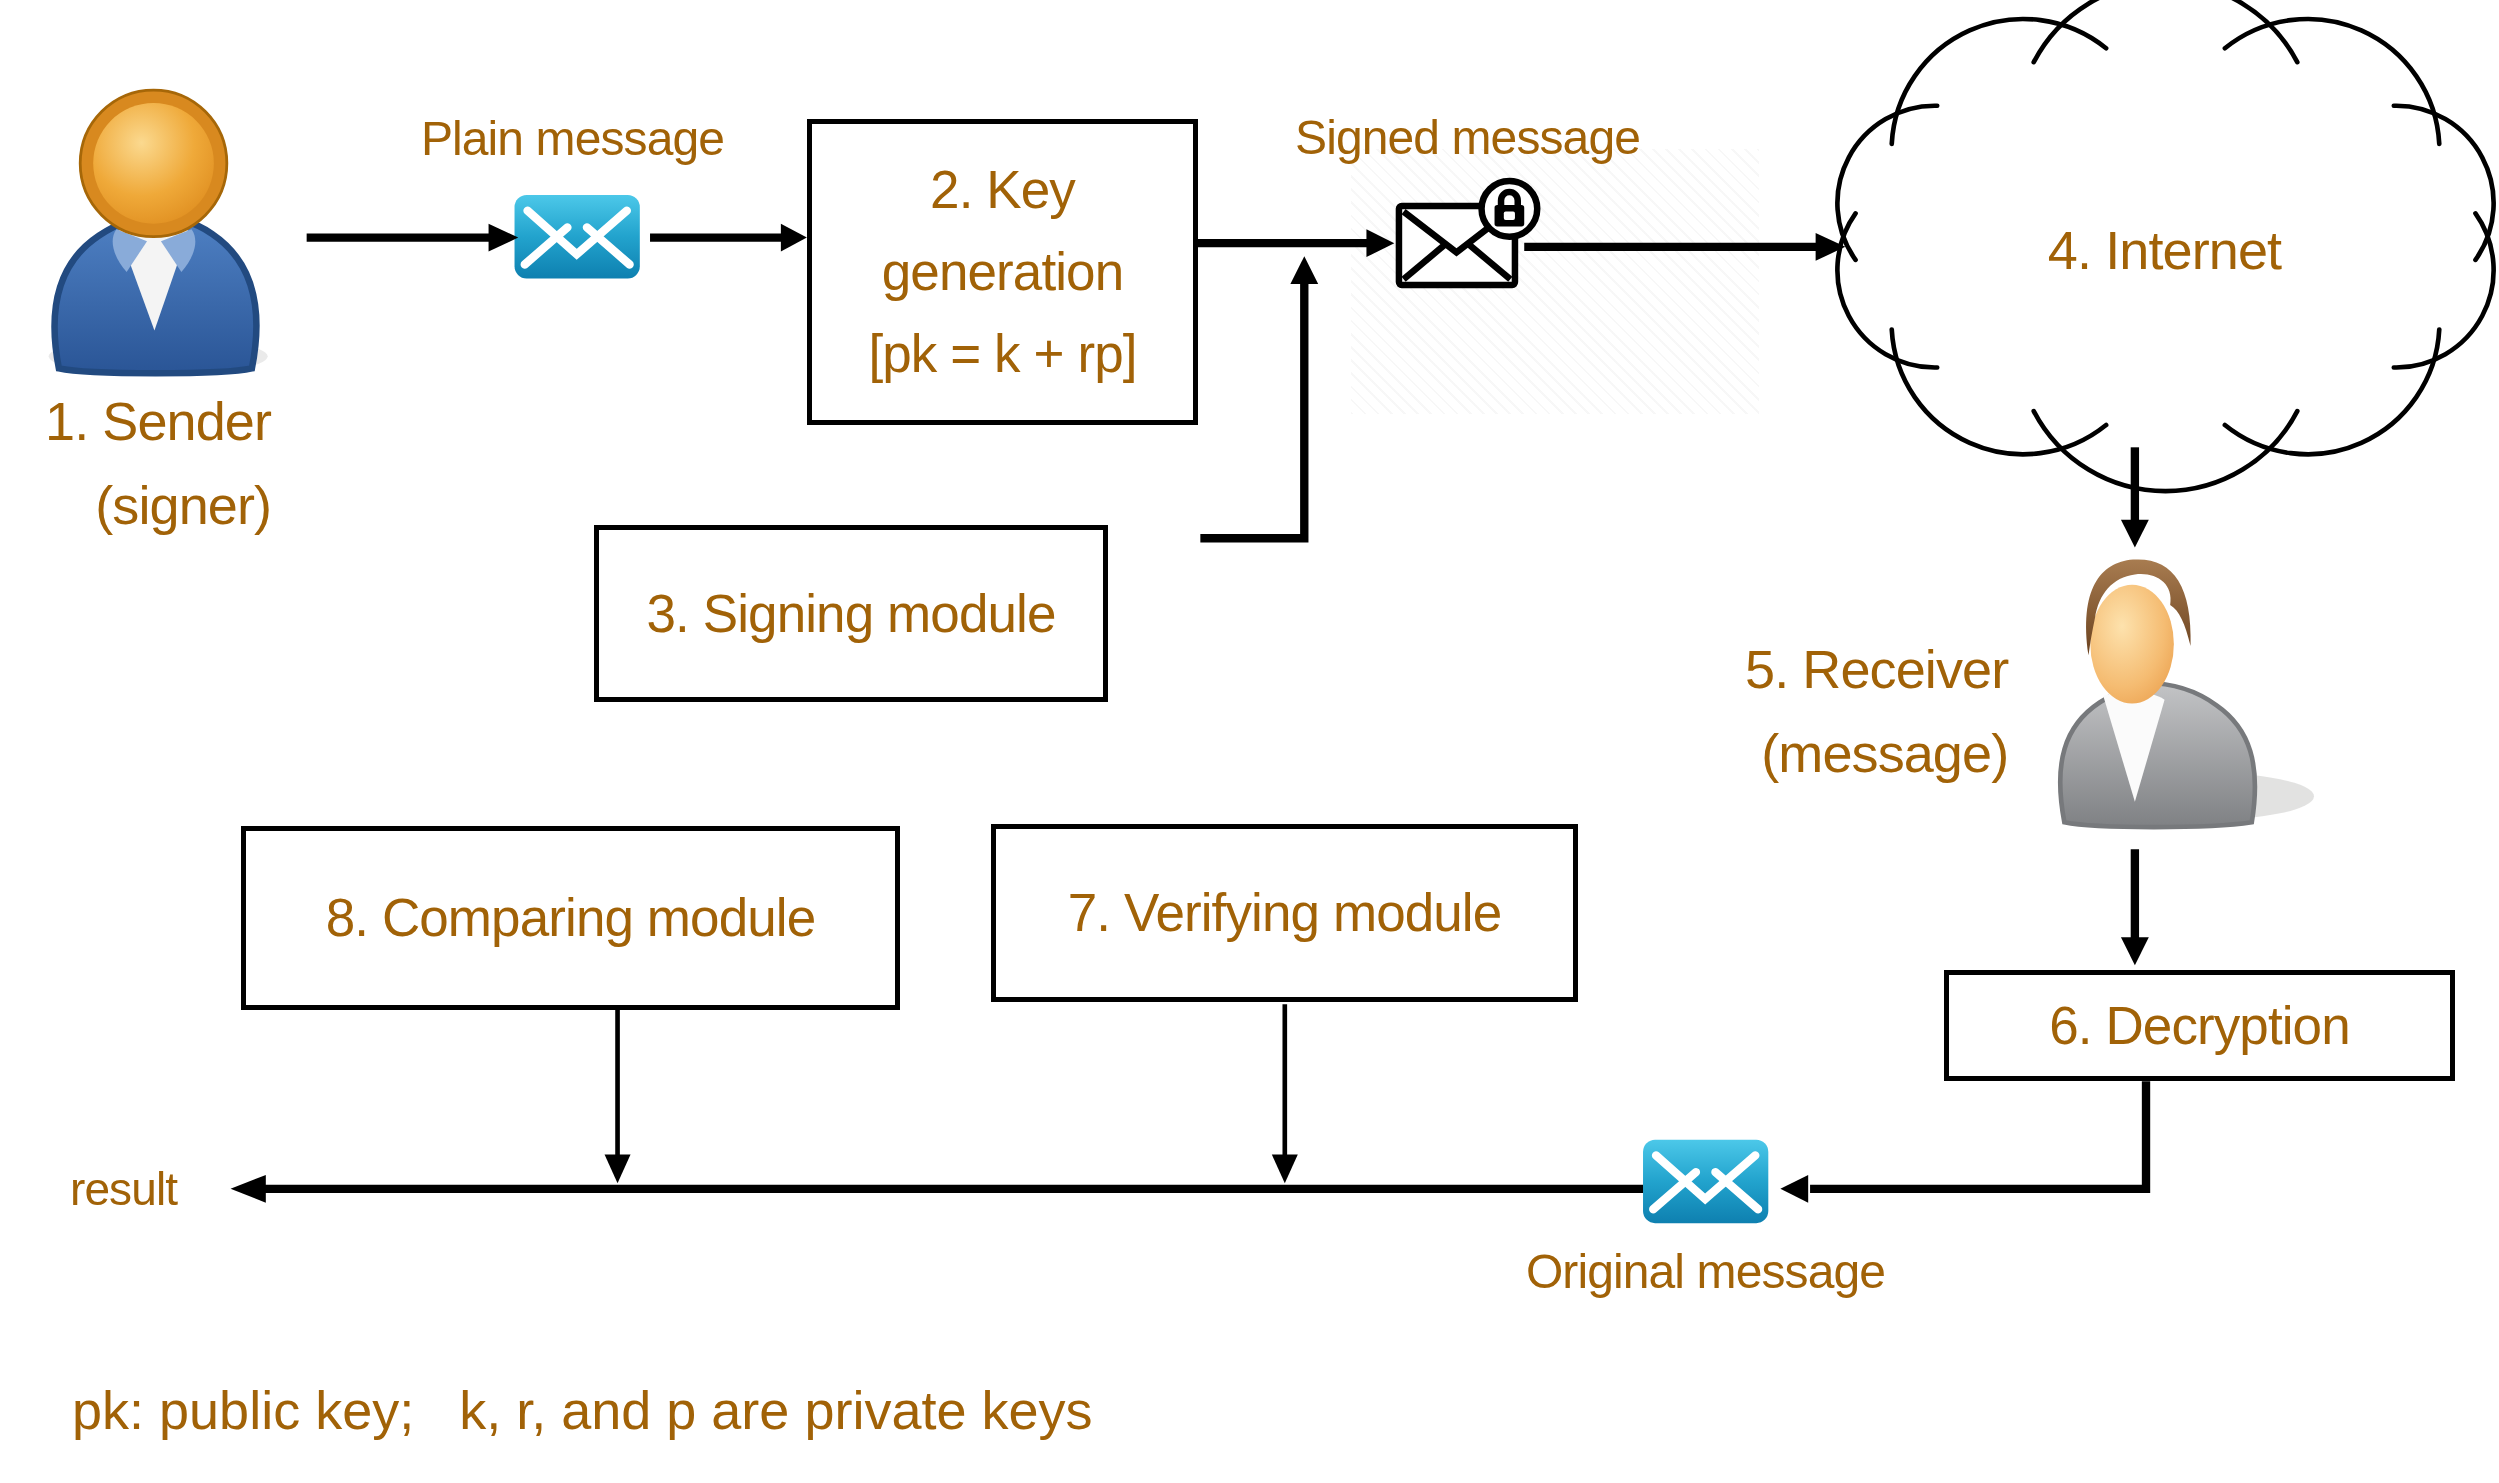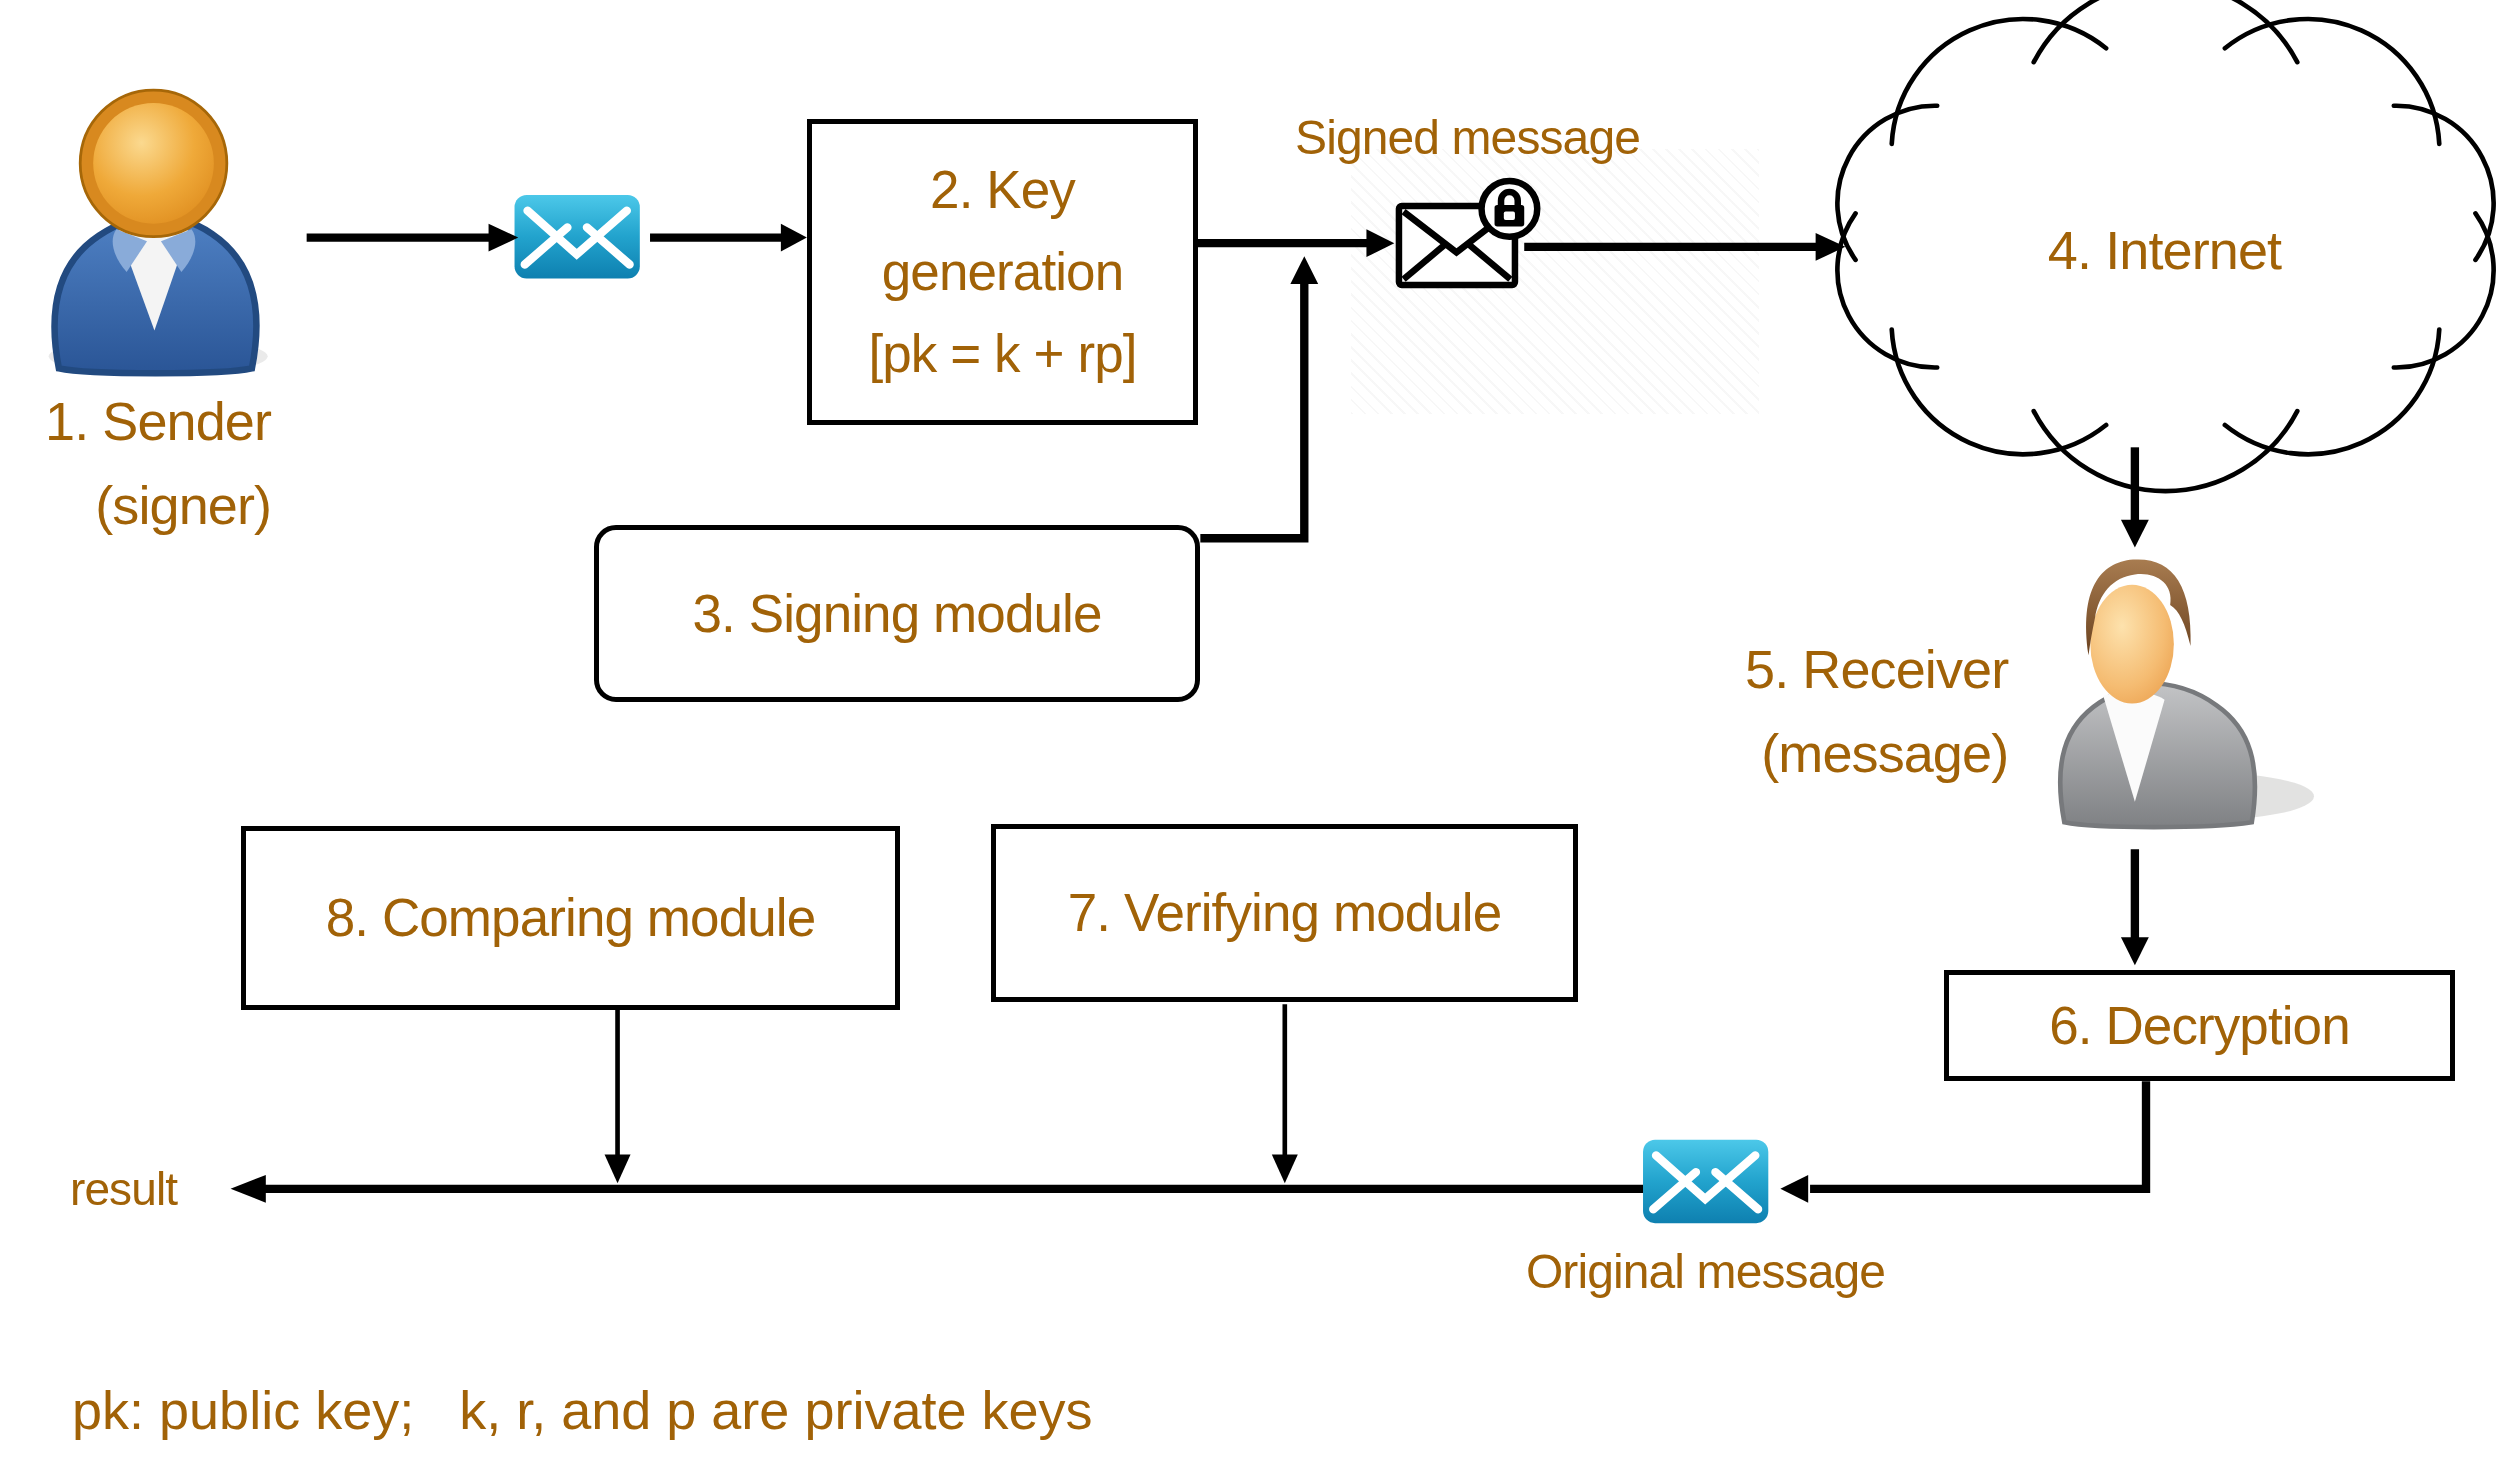--- a/index.html
+++ b/index.html
@@ -195,36 +195,37 @@
       </g>
     </g>
   </svg>
 
   <div class="box" style="left:807px;top:119px;width:391px;height:306px;">
     <div>2. Key</div>
     <div>generation</div>
     <div>[pk = k + rp]</div>
   </div>
 
-  <div class="box" style="left:594px;top:525px;width:606px;height:177px;border-radius:22px;">
+  <div class="box" style="left:594px;top:525px;width:514px;height:177px;">
     <div>3. Signing module</div>
   </div>
 
   <div class="box" style="left:241px;top:826px;width:659px;height:184px;">
     <div>8. Comparing module</div>
   </div>
 
   <div class="box" style="left:991px;top:824px;width:587px;height:178px;">
     <div>7. Verifying module</div>
   </div>
 
   <div class="box" style="left:1944px;top:970px;width:511px;height:111px;">
     <div>6. Decryption</div>
   </div>
 
+  <div class="lbl center" style="left:387px;top:111px;width:371px;">Plain message</div>
 
   <div class="lbl center" style="left:1282px;top:110px;width:371px;">Signed message</div>
 
   <div class="lbl node-caption" style="left:45px;top:379px;">
     <div>1. Sender</div>
     <div>(signer)</div>
   </div>
 
   <div class="lbl node-caption" style="left:1979px;top:208px;width:371px;text-align:center;">4. Internet</div>
 

